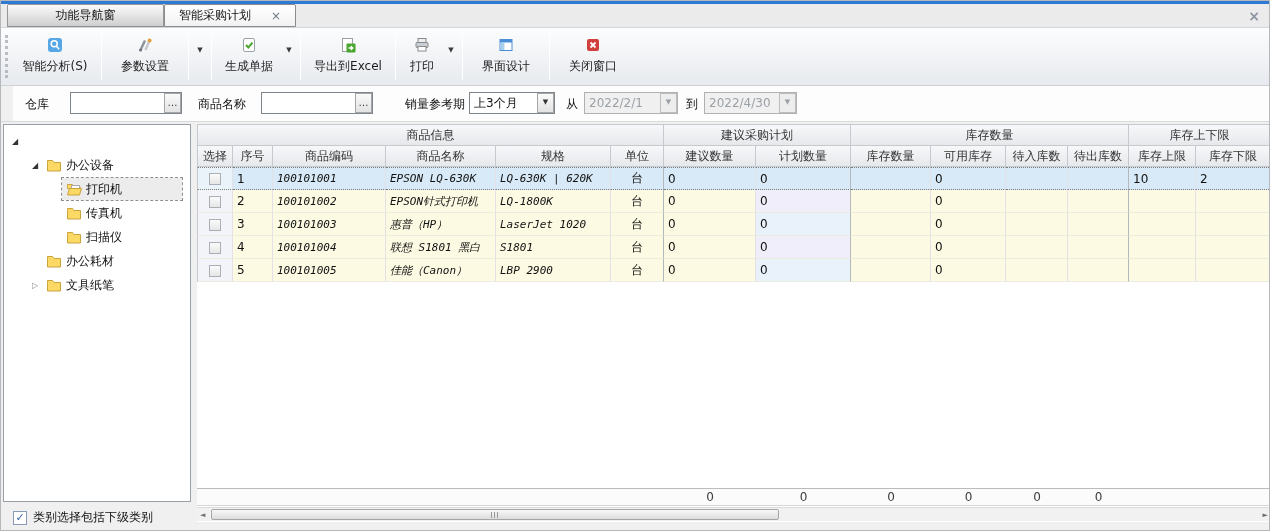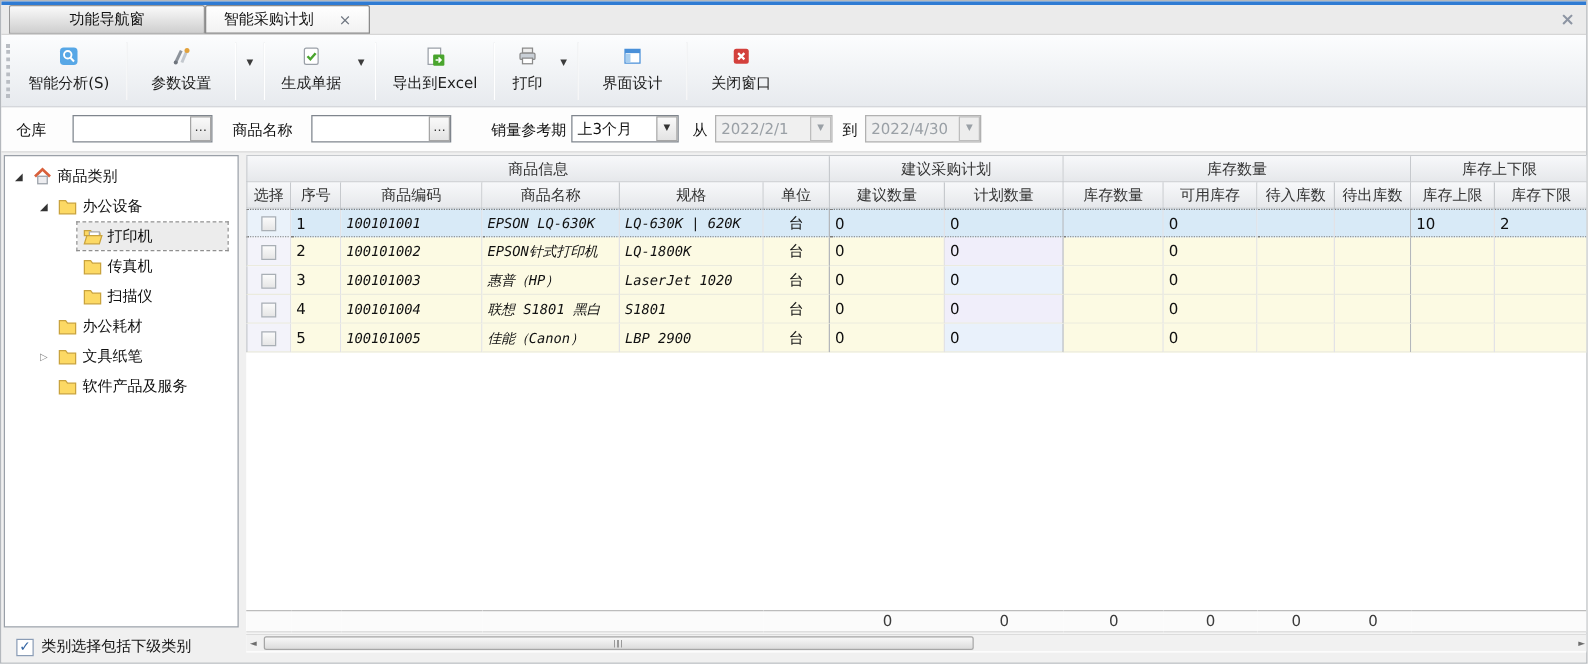--- a/index.html
+++ b/index.html
@@ -21,21 +21,21 @@
   #tgrip { position:absolute; left:4px; top:7px; bottom:7px; width:0; border-left:3px dotted #b9bdc3; }
   .tbtnwrap { display:flex; align-items:flex-start; height:52px; }
   .tbtn { display:flex; flex-direction:column; align-items:center; justify-content:flex-start; padding-top:6px; height:52px; cursor:default; }
   .tbtn .tlbl { margin-top:5px; white-space:nowrap; color:#1c1c1c; }
   .w84{width:84px;} .w78{width:78px;} .w66{width:66px;} .w86{width:86px;} .w44{width:44px;}
   .darr { width:14px; text-align:center; font-size:7px; color:#3c3c3c; margin-top:15px; }
   .tsep { width:1px; height:46px; background:#d2d5d9; border-right:1px solid #ffffff; margin:0 4px; align-self:center; }
   .icon16 { width:16px; height:16px; display:block; }
 
   
-  #filterbar { position:absolute; top:85px; left:0; right:0; height:35px; background:#fdfdfd; }
+  #filterbar { position:absolute; top:85px; left:12px; right:0; height:35px; background:#fdfdfd; }
   .flabel { position:absolute; top:10px; color:#111; }
   .fbox { position:absolute; top:6px; height:22px; background:#fff; border:1px solid #7f858d; display:flex; align-items:center; }
   .fbox .ftext { flex:1; padding:0 4px; white-space:nowrap; overflow:hidden; }
   .fbtn { width:17px; height:20px; background:linear-gradient(#fafafa,#e3e3e3); border:1px solid #a5a5a5; margin-right:0px; text-align:center; line-height:17px; font-size:10px; color:#333; }
   .fbox.disabled { background:#f0f0f0; border-color:#b1b1b1; color:#9aa0a6; }
   .fbox.disabled .ftext { color:#9aa0a6; }
   .fbox.disabled .fbtn { color:#9aa0a6; background:#ededed; border-color:#bdbdbd; }
   .arr7 { font-size:7px; }
 
   
@@ -220,27 +220,20 @@
       <span class="ftext">2022/4/30</span>
       <span class="fbtn arr7">▼</span>
     </div>
   </div>
 
   <div id="main">
 
     <div id="treepanel">
       <div class="titem" style="padding-left:4px">
         <span class="texp">◢</span>
-        <span class="tnode">
-            <svg class="ticon" viewBox="0 0 16 16">
-              <path d="M2 8.2 L8 2.5 L14 8.2" fill="none" stroke="#d9603b" stroke-width="2.2"></path>
-              <rect x="4.2" y="8" width="7.6" height="6" fill="#ededf0" stroke="#9aa0a8"></rect>
-            </svg>
-            <span class="tlabel">商品类别</span>
-          </span>
       </div>
       <div class="titem" style="padding-left:24px">
         <span class="texp">◢</span>
         <span class="tnode">
             <svg class="ticon" viewBox="0 0 16 16">
               <path d="M1.5 5.5 v-2 h5 l1.5 2 h6.5 v8.5 h-13 z" fill="#fcd964" stroke="#c9a33d"></path>
             </svg>
             <span class="tlabel">办公设备</span>
           </span>
       </div>
@@ -282,29 +275,20 @@
             <span class="tlabel">办公耗材</span>
           </span>
       </div>
       <div class="titem" style="padding-left:24px">
         <span class="texp col">▷</span>
         <span class="tnode">
             <svg class="ticon" viewBox="0 0 16 16">
               <path d="M1.5 5.5 v-2 h5 l1.5 2 h6.5 v8.5 h-13 z" fill="#fcd964" stroke="#c9a33d"></path>
             </svg>
             <span class="tlabel">文具纸笔</span>
-          </span>
-      </div>
-      <div class="titem" style="padding-left:24px">
-        <span class="texp"></span>
-        <span class="tnode">
-            <svg class="ticon" viewBox="0 0 16 16">
-              <path d="M1.5 5.5 v-2 h5 l1.5 2 h6.5 v8.5 h-13 z" fill="#fcd964" stroke="#c9a33d"></path>
-            </svg>
-            <span class="tlabel">软件产品及服务</span>
           </span>
       </div>
     </div>
 
     <div id="treefooter">
       <span class="fcb">✓</span>
       <span class="tlabel">类别选择包括下级类别</span>
     </div>
 
     <div id="gridpanel">

